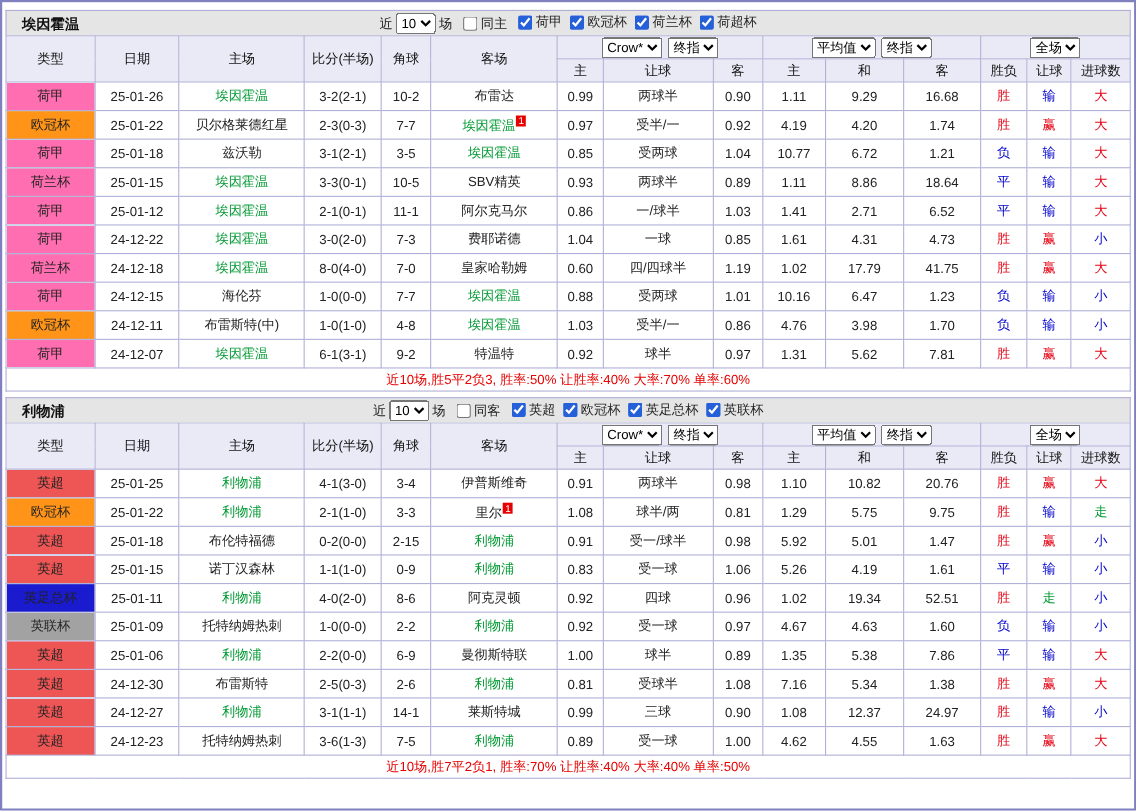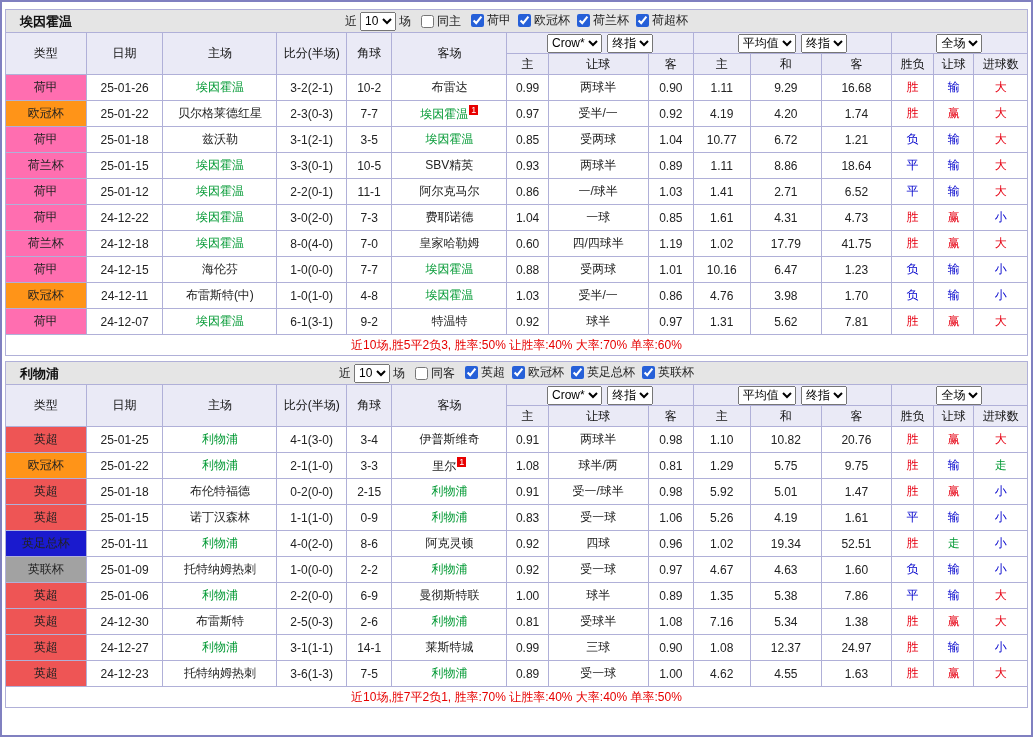--- a/index.html
+++ b/index.html
@@ -180,21 +180,21 @@
               <td>8.86</td>
               <td>18.64</td>
               <td style="color: rgb(0, 0, 204);">平</td>
               <td style="color: rgb(0, 0, 204);">输</td>
               <td style="color: rgb(230, 0, 18);">大</td>
             </tr>
             <tr>
               <td class="type-badge" style="background: rgb(255, 110, 176);">荷甲</td>
               <td>25-01-12</td>
               <td><span class="team focus">埃因霍温</span></td>
-              <td class="score">2-2(0-1)</td>
+              <td class="score">2-1(0-1)</td>
               <td>11-1</td>
               <td><span class="team">阿尔克马尔</span></td>
               <td>0.86</td>
               <td>一/球半</td>
               <td>1.03</td>
               <td>1.41</td>
               <td>2.71</td>
               <td>6.52</td>
               <td style="color: rgb(0, 0, 204);">平</td>
               <td style="color: rgb(0, 0, 204);">输</td>

